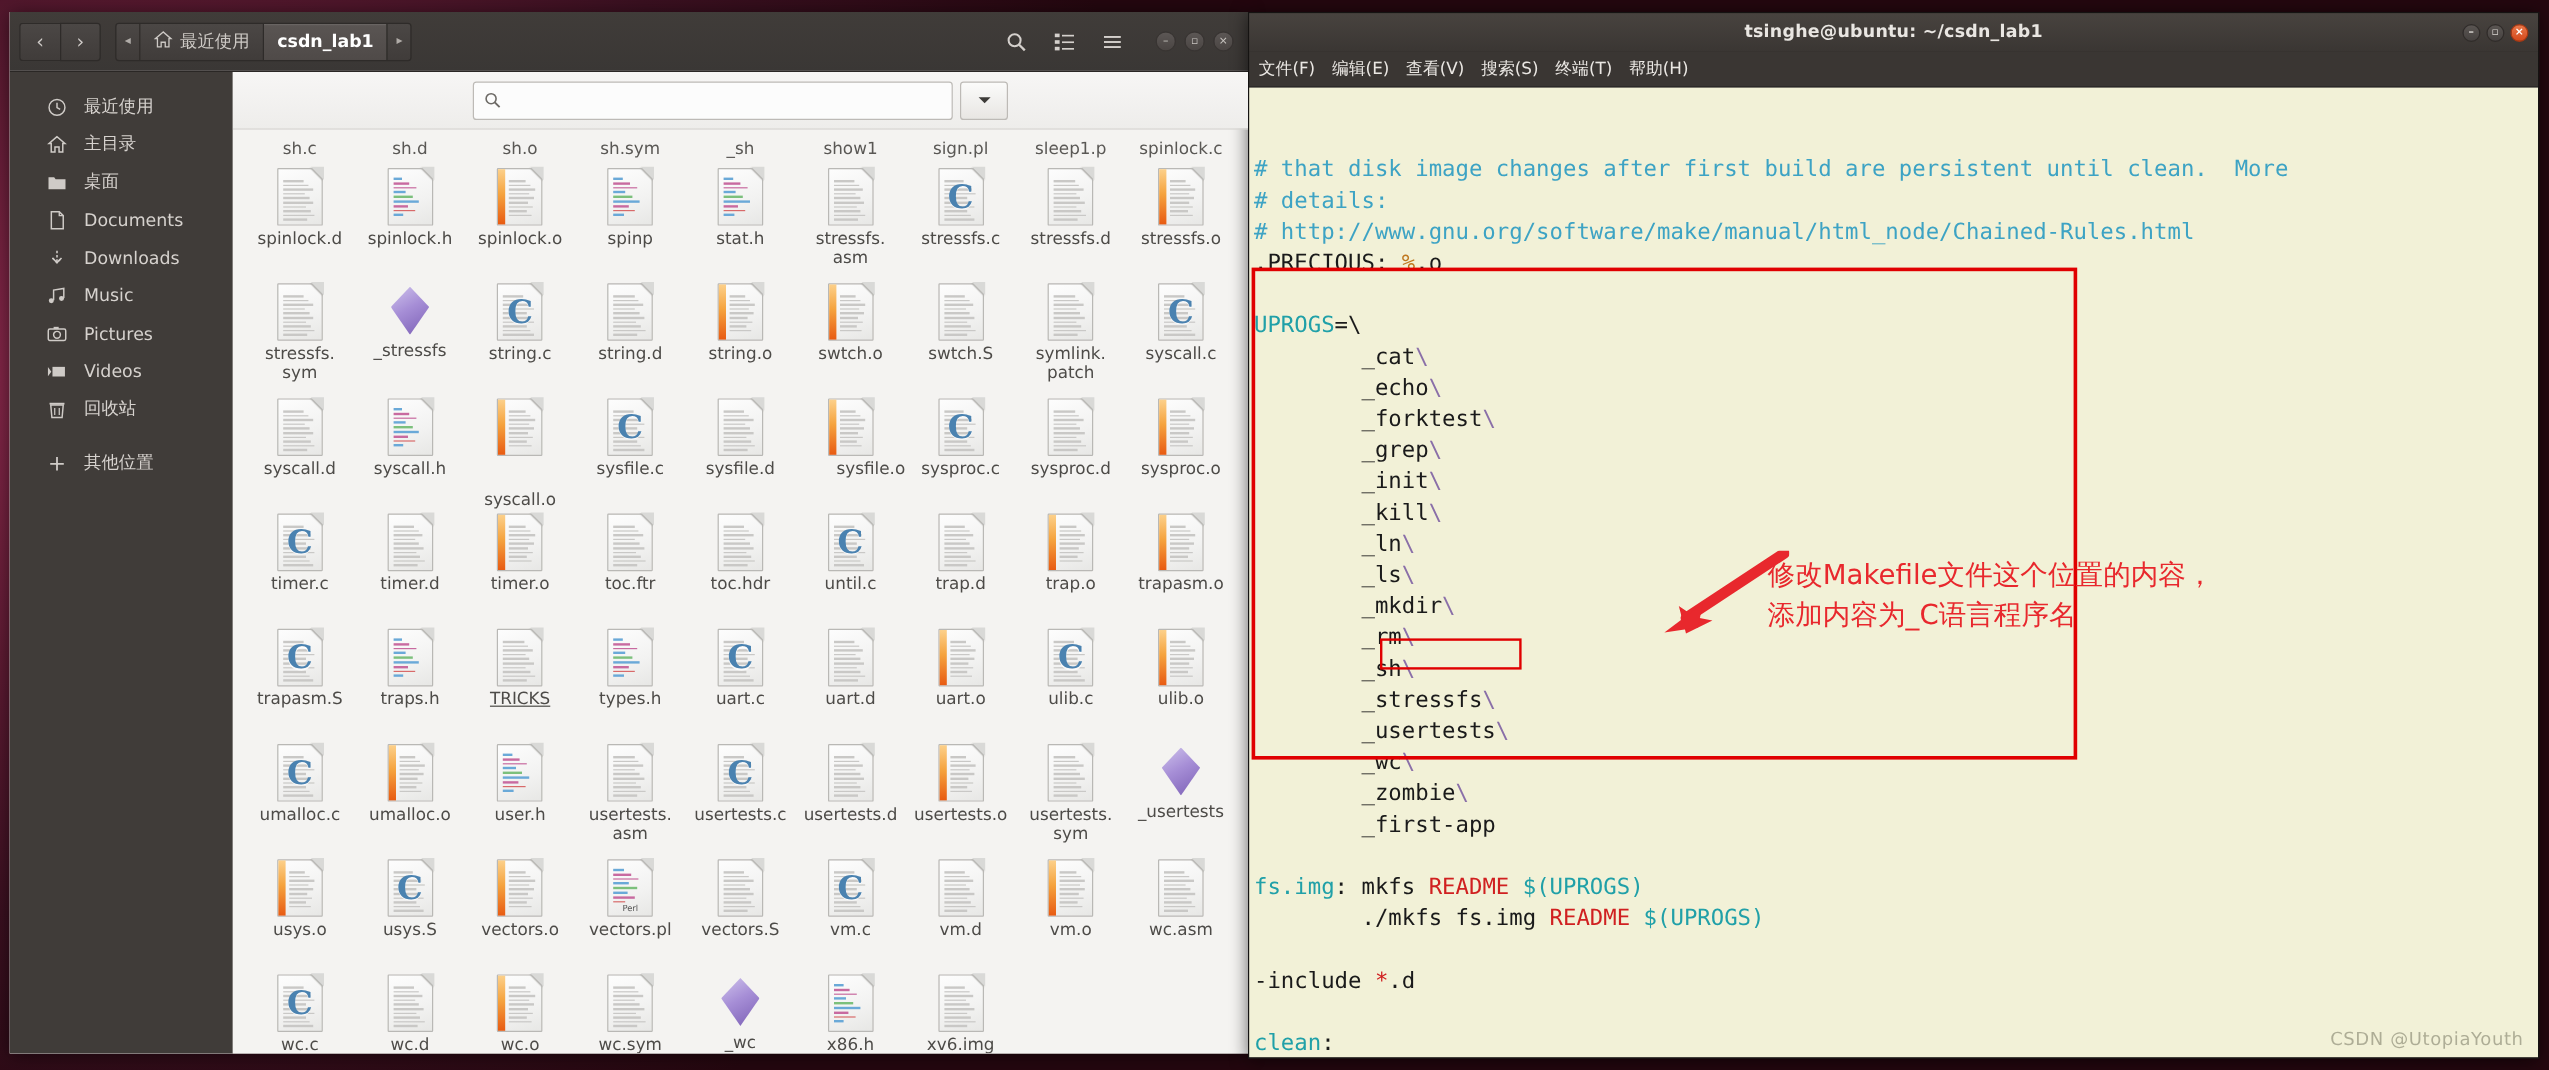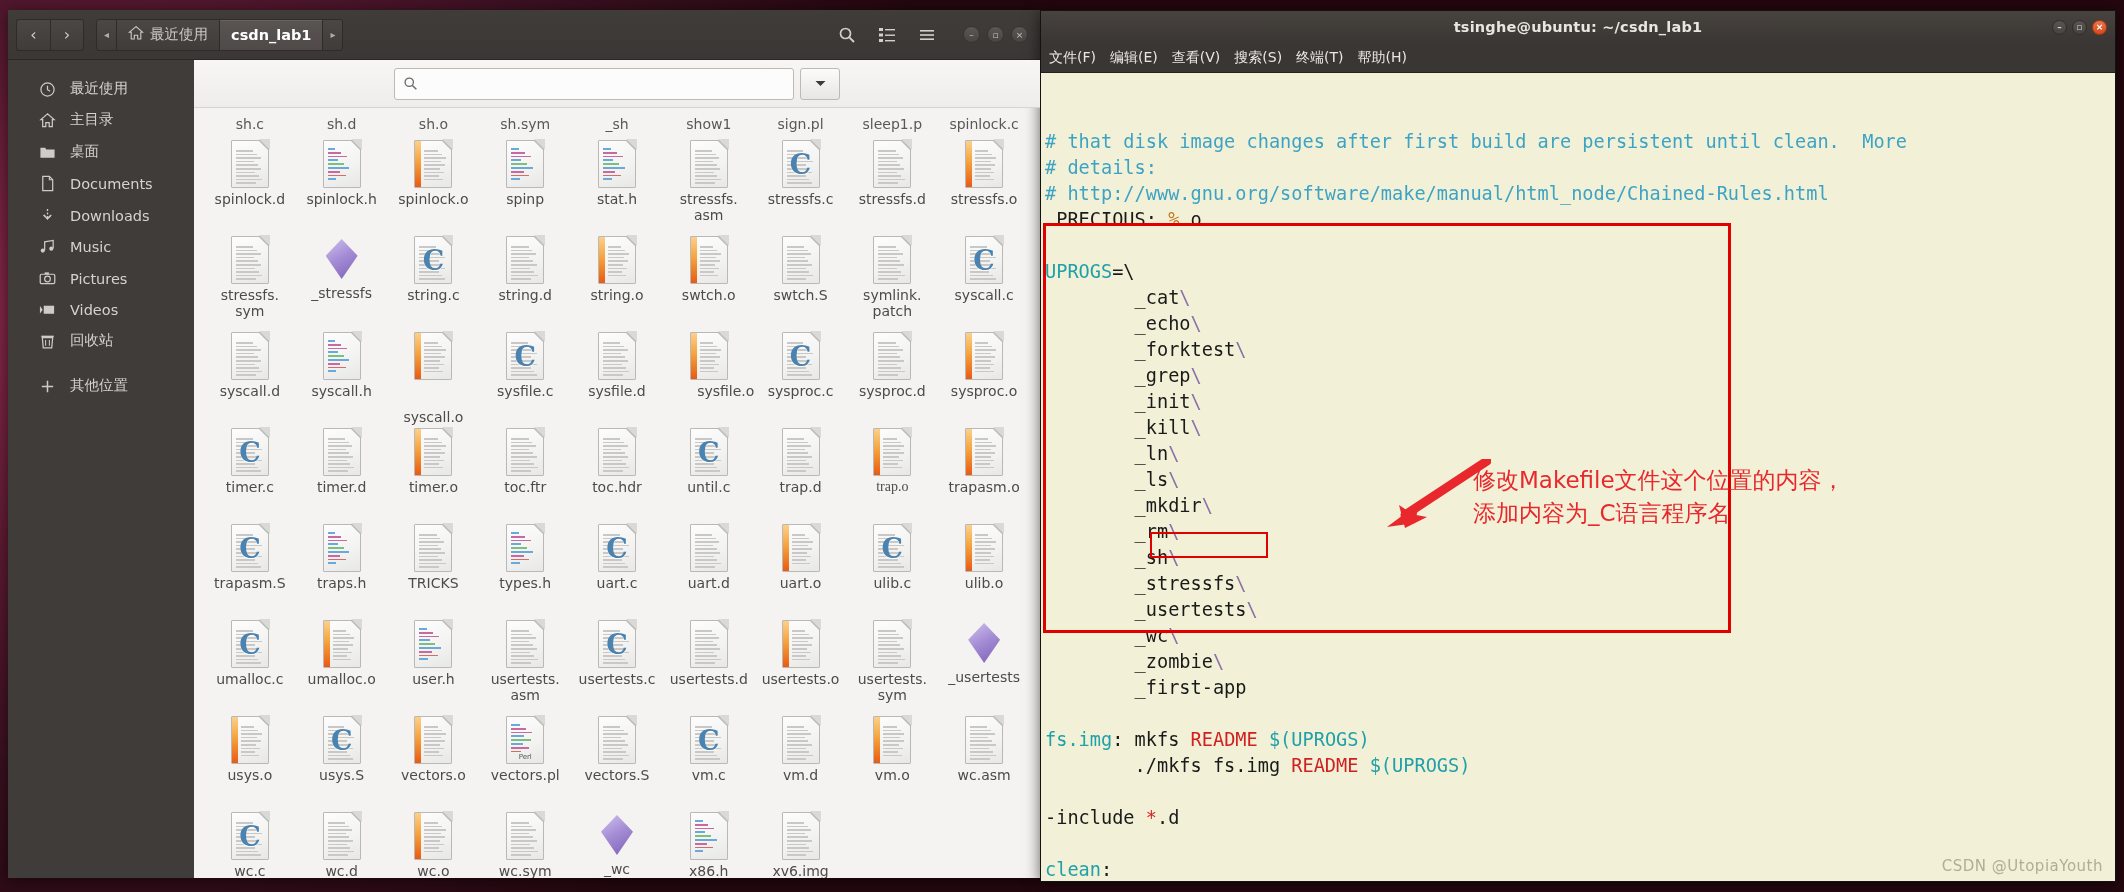--- a/index.html
+++ b/index.html
@@ -1141,21 +1141,21 @@
                 <i style="width:75%"></i>
                 <i style="width:92%"></i>
                 <i style="width:71%"></i>
                 <i style="width:88%"></i>
                 <i style="width:67%"></i>
                 <i style="width:84%"></i>
                 <i style="width:63%"></i>
                 <i style="width:80%"></i>
               </div>
             </div>
-            <div class="fname" style="white-space: pre-line; font-family: Liberation Serif, serif;">trap.o</div>
+            <div class="fname" style="white-space: pre-line;">trap.o</div>
           </div>
           <div class="fileitem">
             <div class="ic src">
               <div class="page"></div>
               <div class="fold"></div>
               <div class="stripe"></div>
               <div class="lines" style="left:10px;">
                 <i style="width:58%"></i>
                 <i style="width:75%"></i>
                 <i style="width:92%"></i>
@@ -1217,21 +1217,21 @@
                 <i style="width:88%"></i>
                 <i style="width:65%"></i>
                 <i style="width:78%"></i>
                 <i style="width:91%"></i>
                 <i style="width:68%"></i>
                 <i style="width:81%"></i>
                 <i style="width:94%"></i>
                 <i style="width:71%"></i>
               </div>
             </div>
-            <div class="fname" style="white-space: pre-line;">TRICKS</div>
+            <div class="fname" style="white-space: pre-line; text-decoration: underline;">TRICKS</div>
           </div>
           <div class="fileitem">
             <div class="ic">
               <div class="page"></div>
               <div class="fold"></div>
               <div class="cols">
                 <i style="width:28%;background:#6aa9d8"></i>
                 <i style="width:49%;background:#c86aa0"></i>
                 <i style="width:70%;background:#c86aa0"></i>
                 <i style="width:36%;background:#6aa9d8"></i>

